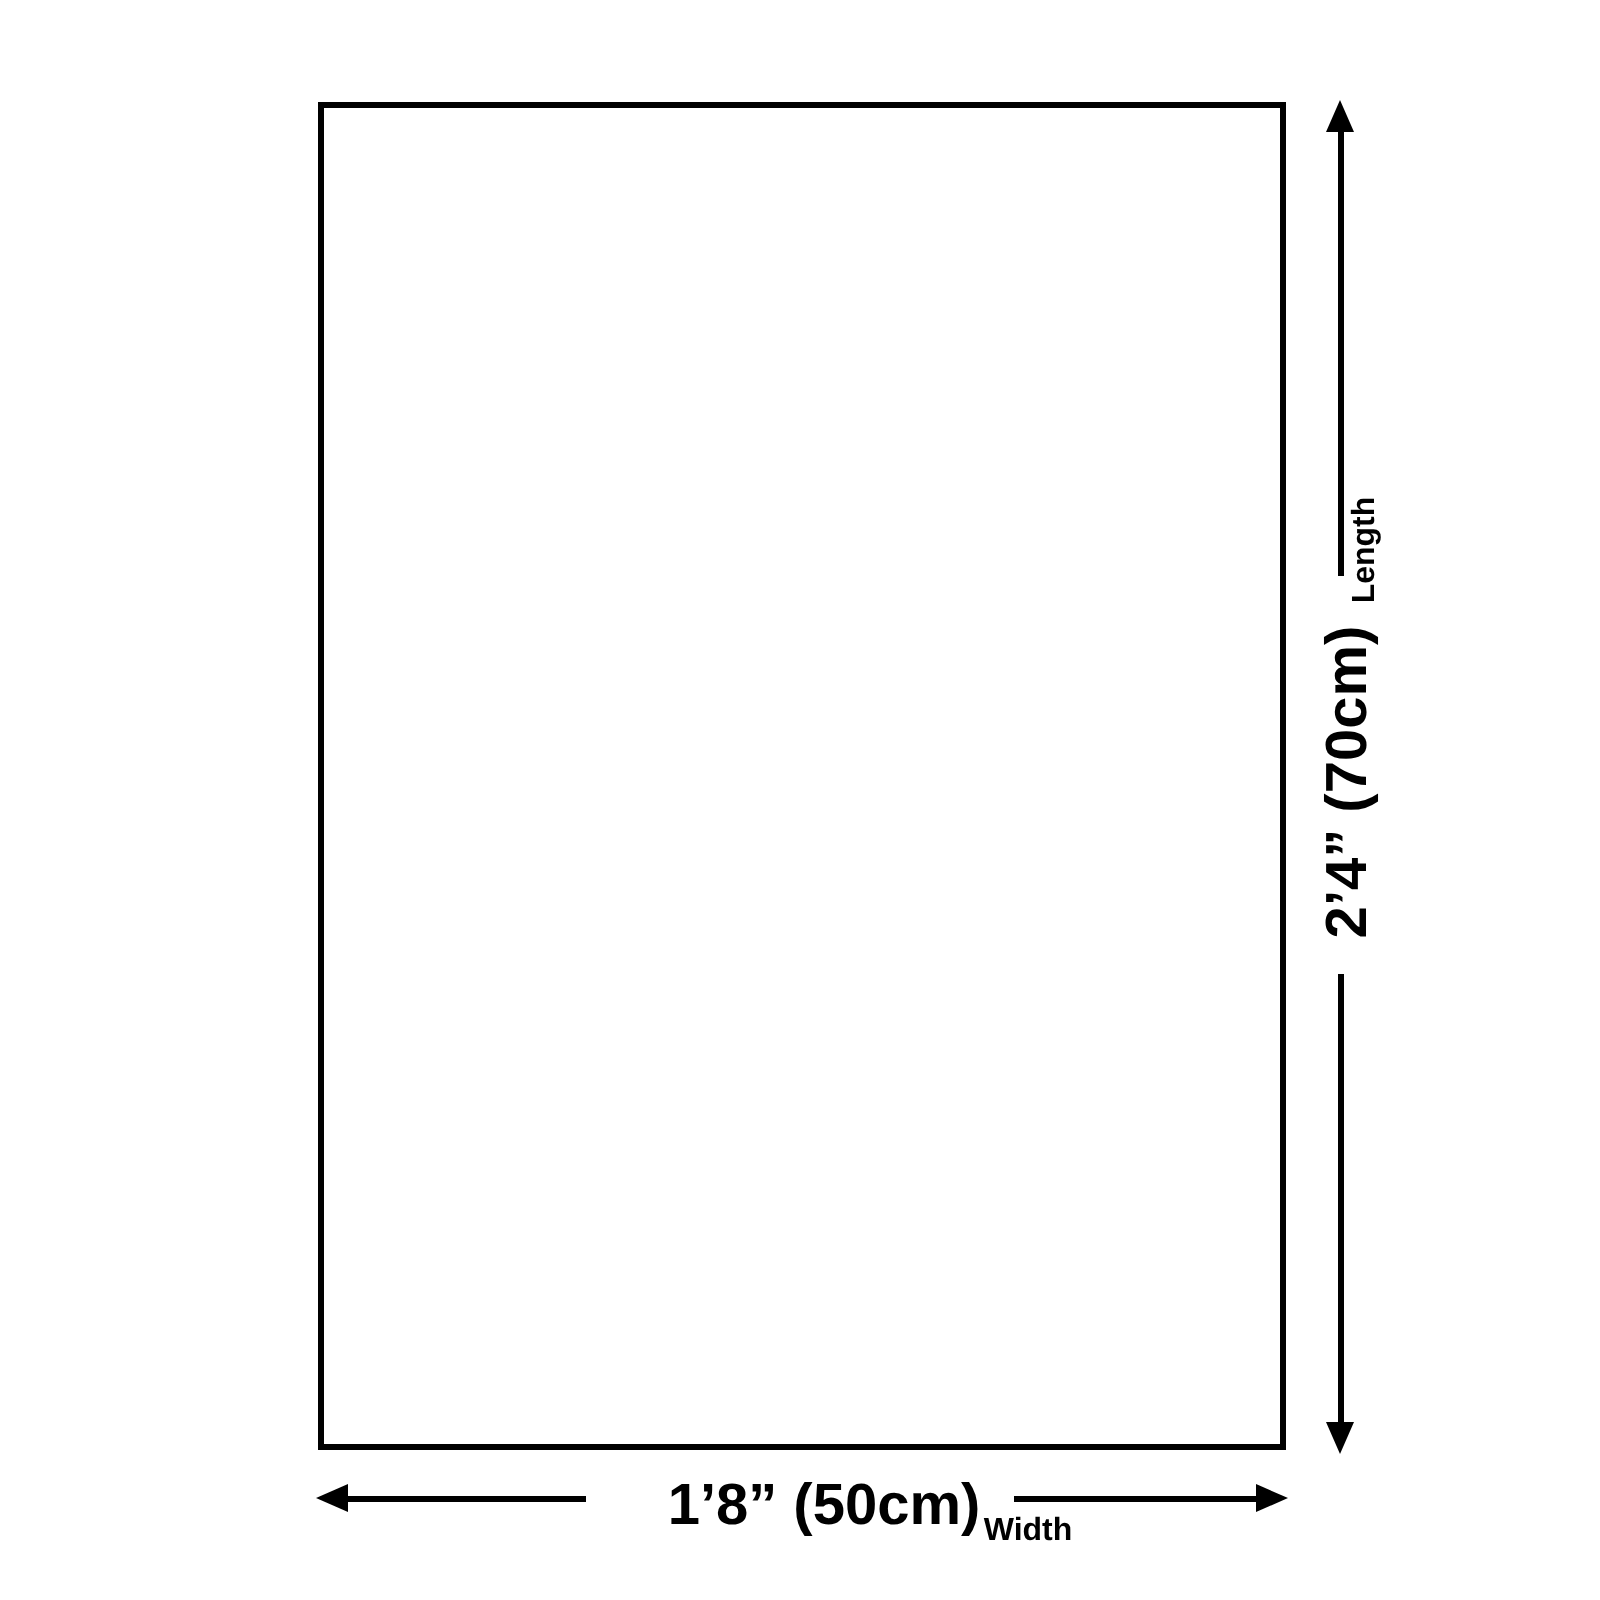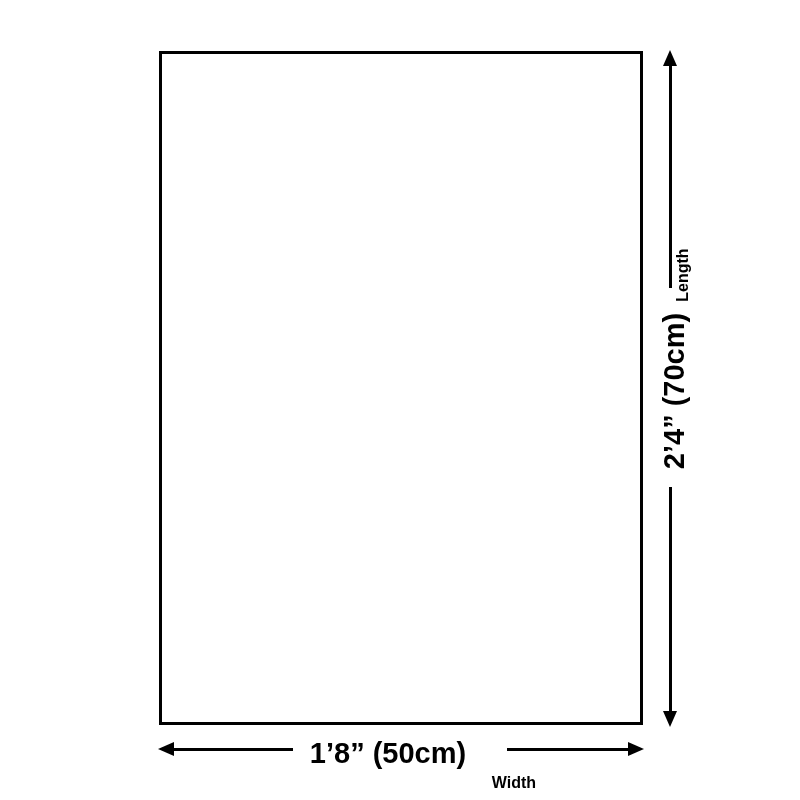--- a/index.html
+++ b/index.html
@@ -103,31 +103,30 @@
     transform: rotate(-90deg);
   }
   #length-label {
     left: 623px;
     top: 266px;
     width: 120px;
     height: 18px;
     transform: rotate(-90deg);
   }
   #width-value {
-    left: 278px;
+    left: 302px;
     top: 738px;
     width: 220px;
     height: 30px;
   }
   #width-label {
     left: 454px;
     top: 757px;
     width: 120px;
     height: 18px;
-    margin-top: 17px;
   }
 </style>
 </head>
 <body style="--line-color: #000000; --bg-color: #ffffff;">
 
 <div class="abs product-rect"></div>
 
 <div class="abs head head-up"></div>
 <div class="abs shaft-v" id="length-shaft-top"></div>
 <div class="abs dim-label" id="length-label">Length</div>

